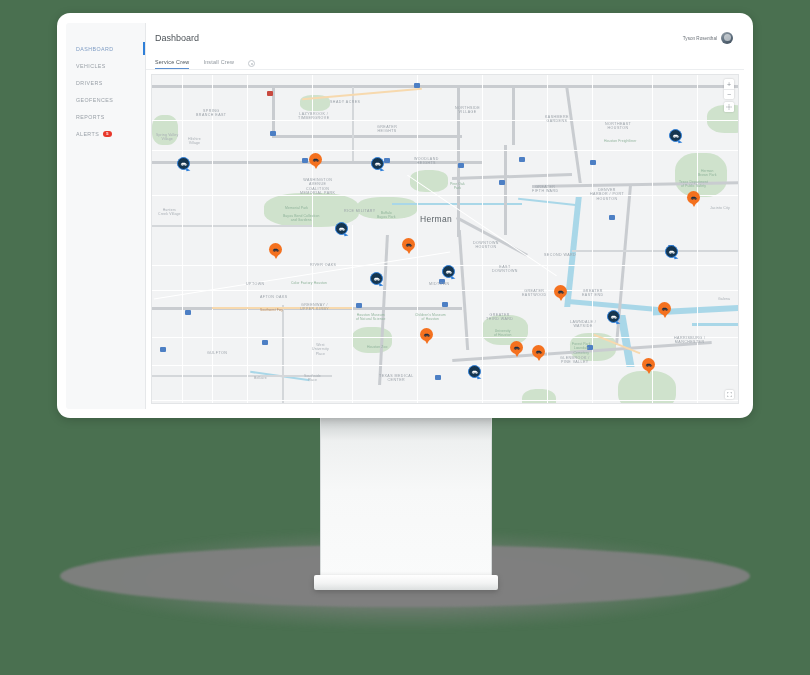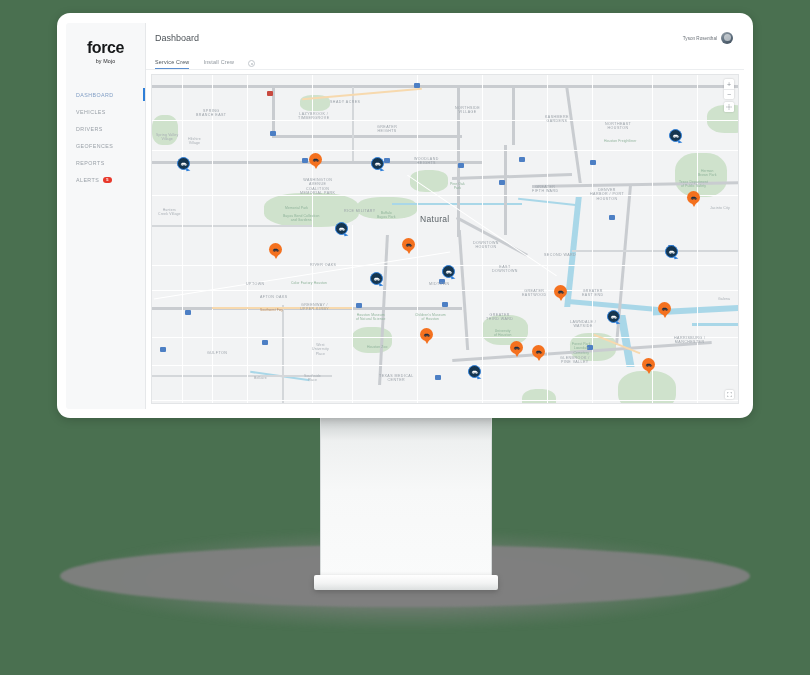--- a/index.html
+++ b/index.html
@@ -262,24 +262,20 @@
 <div id="floor-shadow"></div>
 <div id="floor-shadow-core"></div>
 
 <div id="stand-neck"></div>
 <div id="stand-base"></div>
 
 <div id="monitor">
   <div id="screen">
 
     <div id="sidebar">
-      <div id="logo-block">
-        <div id="logo-word">force</div>
-        <div id="logo-sub">by Mojo</div>
-      </div>
       <div class="nav-item active">
         <span>DASHBOARD</span>
       </div>
       <div class="nav-item">
         <span>VEHICLES</span>
       </div>
       <div class="nav-item">
         <span>DRIVERS</span>
       </div>
       <div class="nav-item">
@@ -495,21 +491,21 @@
             <div class="maplabel poi" style="left: 527px; top: 105px;">Texas Department
 of Public Safety</div>
             <div class="maplabel poi" style="left: 546px; top: 94px;">Herman
 Brown Park</div>
             <div class="maplabel poi" style="left: 420px; top: 267px;">Forest Park
 Lawndale
 Cemetery</div>
             <div class="maplabel poi" style="left: 298px; top: 107px;">Pine Oak
 Park</div>
             <div class="maplabel road-lbl" style="left: 108px; top: 233px;">Southwest Fwy</div>
-            <div class="maplabel city" style="left: 268px; top: 142px;">Natural</div>
+            <div class="maplabel city" style="left: 268px; top: 142px;">Herman</div>
           </div>
 
         <div id="markers-layer">
             <div class="marker navy" style="left: 25px; top: 82px;">
               <div class="bubble"></div>
               <div class="car">
                 <svg viewBox="0 0 24 12" width="7" height="4">
                   <path d="M1 8h22v2H1z" fill="#fff"></path>
                   <path d="M2 8V5l4-3h9l5 3v3z" fill="#fff"></path>
                   <circle cx="6.5" cy="10" r="1.6" fill="#fff"></circle>

